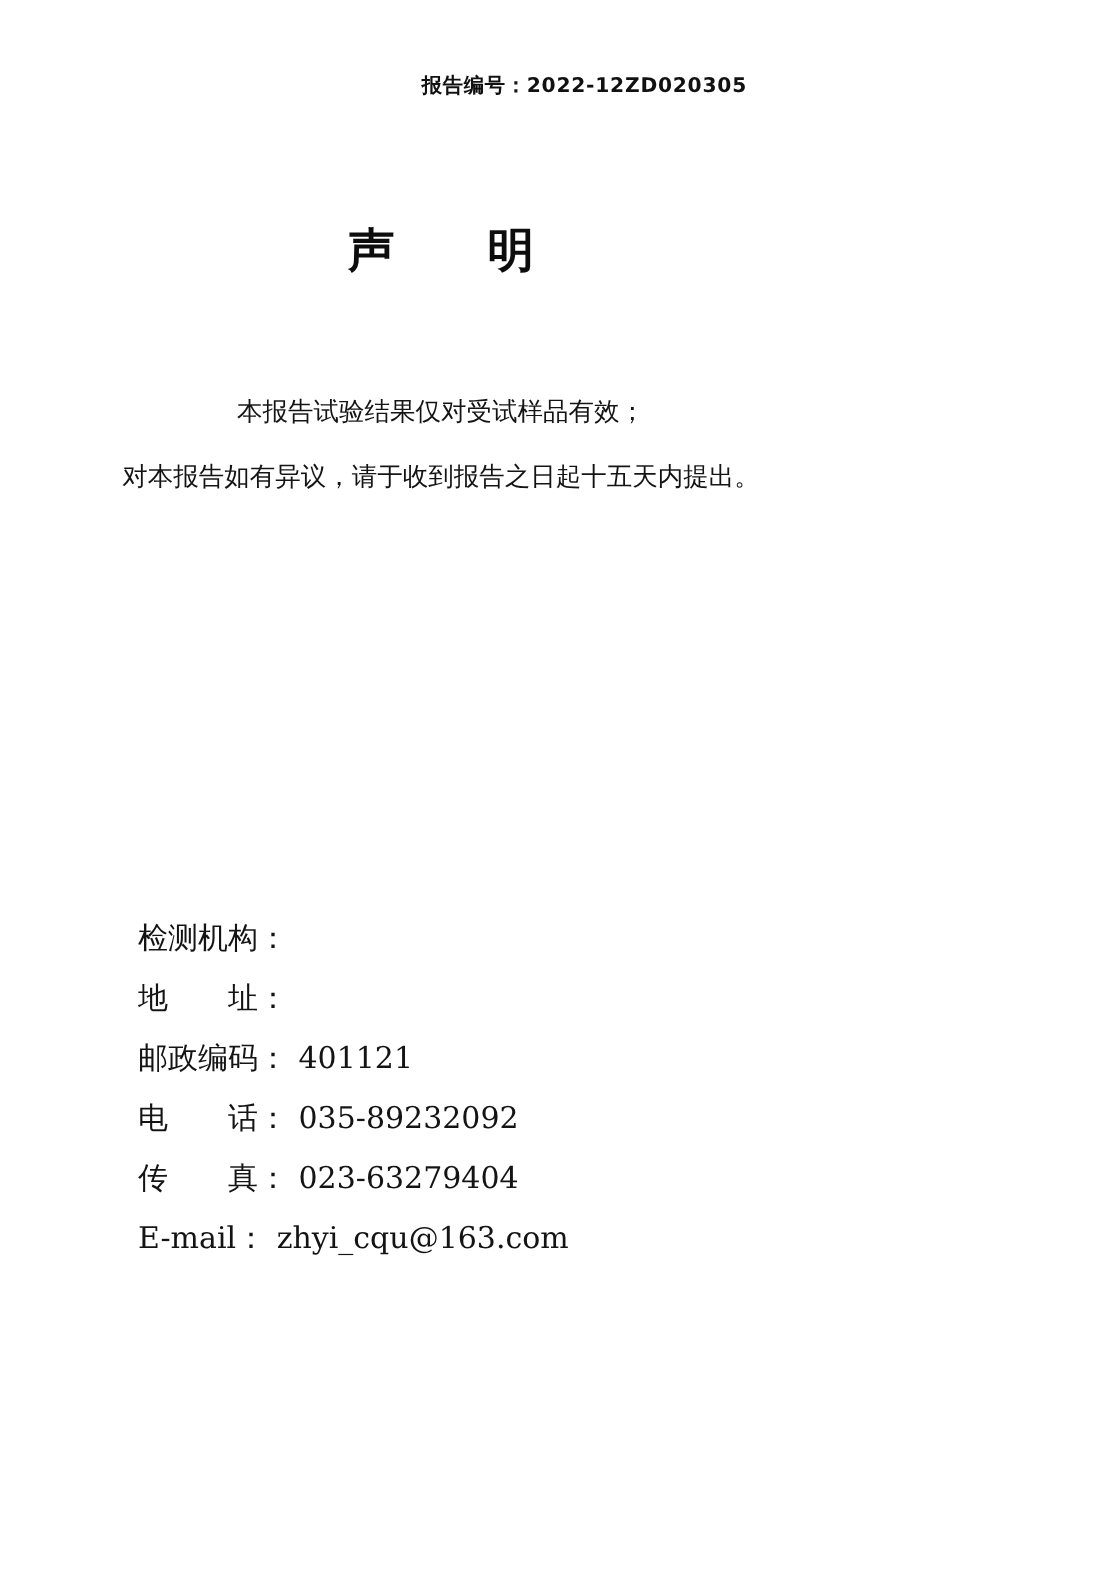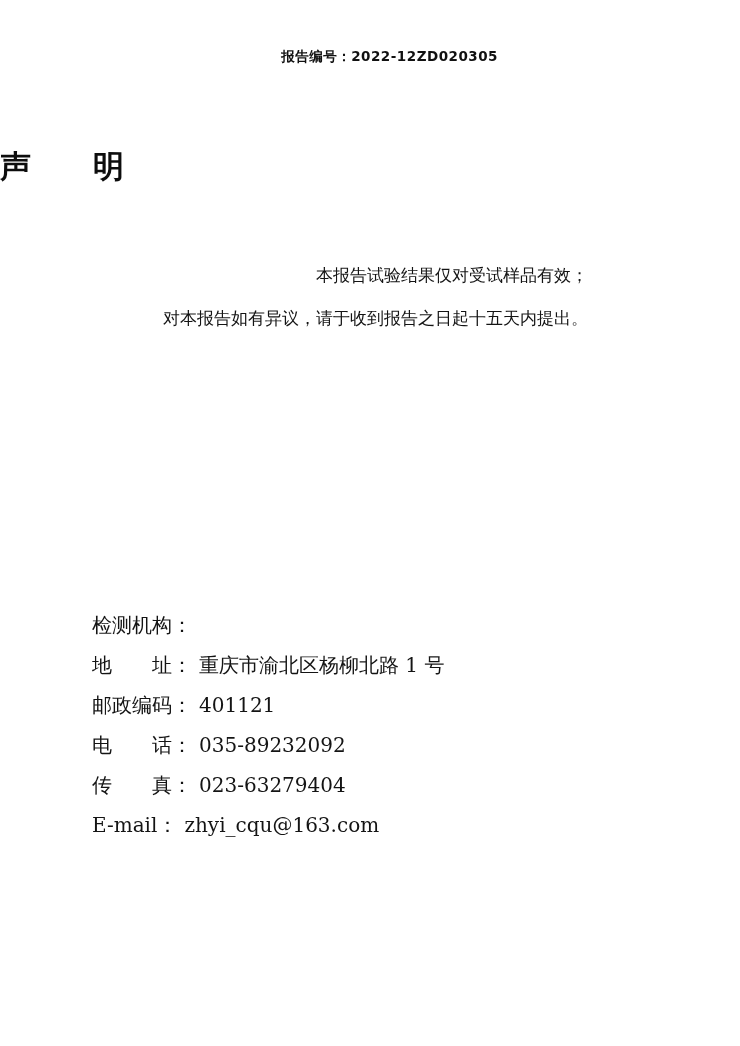--- a/index.html
+++ b/index.html
@@ -24,32 +24,32 @@
     font-weight: bold;
     font-size: 13.5px;
     letter-spacing: 0.5px;
     color: #111111;
   }
   .doc-title {
     position: absolute;
     top: 146px;
     left: 0;
     width: 100%;
-    text-align: left;
+    text-align: center;
     font-size: 31px;
     font-weight: bold;
     white-space: pre;
     color: #0d0d0d;
   }
   .declaration {
     position: absolute;
     top: 266px;
     left: 0;
     width: 100%;
-    text-align: right;
+    text-align: center;
     font-size: 17px;
   }
   .declaration .decl-line {
     margin: 0 0 25px 0;
     line-height: 18px;
     white-space: pre;
   }
   .contact {
     position: absolute;
     left: 92px;
@@ -85,21 +85,20 @@
   </div>
 
   <div class="contact">
 
     <div class="contact-row">
       <span class="contact-label">检测机构：</span>
     </div>
 
     <div class="contact-row">
       <span class="contact-label">地　　址：</span>
-      <span class="contact-value">重庆市渝北区杨柳北路 1 号</span>
     </div>
 
     <div class="contact-row">
       <span class="contact-label">邮政编码：</span>
       <span class="contact-value">401121</span>
     </div>
 
     <div class="contact-row">
       <span class="contact-label">电　　话：</span>
       <span class="contact-value">035-89232092</span>

